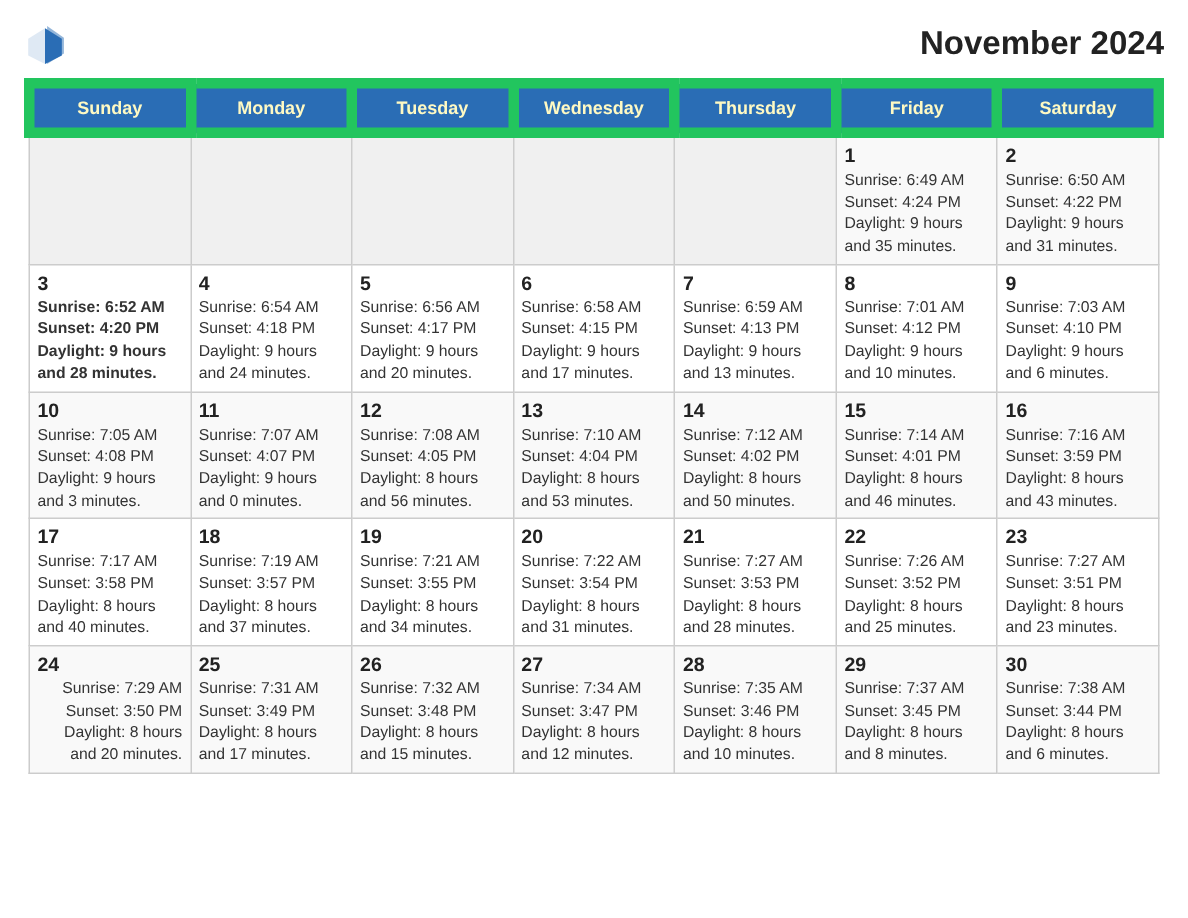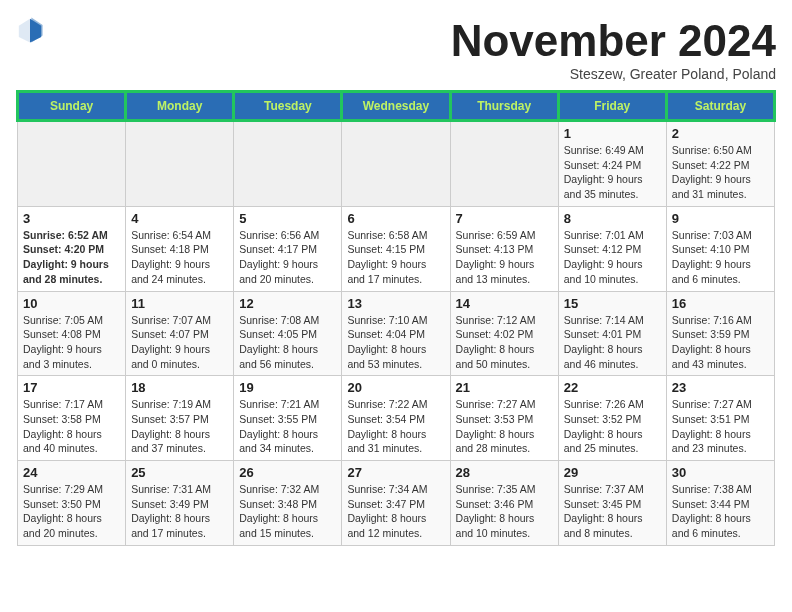--- a/index.html
+++ b/index.html
@@ -29,40 +29,40 @@
     .logo-text span.general { color: #333; }
     .logo-text span.blue { color: #1a6bbf; }
     .logo-icon {
       width: 28px;
       height: 28px;
     }
     .title-block {
       text-align: right;
     }
     .month-title {
-      font-size: 44px;
+      font-size: 22px;
       font-weight: bold;
       color: #222;
     }
     .subtitle {
       font-size: 14px;
       color: #444;
     }
     .calendar {
       width: 100%;
       border-collapse: collapse;
       font-size: 11px;
     }
     .calendar thead tr th {
       background-color: #2a6db5;
-      color: #bef264;
+      color: #fef9c3;
       font-weight: bold;
       font-size: 12px;
       padding: 6px 4px;
-      border: 3px solid #22c55e;
+      border: 7px solid #22c55e;
       text-align: center;
     }
     .calendar tbody tr td {
       border: 1px solid #ccc;
       vertical-align: top;
       padding: 4px 5px;
       width: 108px;
       min-height: 80px;
       background: #fff;
     }
@@ -91,21 +91,20 @@
 <div class="header">
   <div class="logo">
     <svg class="logo-icon" viewBox="0 0 40 40">
       <polygon points="20,4 36,14 36,30 20,38 4,30 4,14" fill="#2a6db5" opacity="0.15"></polygon>
       <polygon points="22,2 38,13 38,28 22,38" fill="#2a6db5" opacity="0.5"></polygon>
       <polygon points="20,4 36,14 36,30 20,38" fill="#2a6db5"></polygon>
     </svg>
   </div>
   <div class="title-block">
     <div class="month-title">November 2024</div>
-    <div class="subtitle">Steszew, Greater Poland, Poland</div>
   </div>
 </div>
 
 <table class="calendar">
   <thead>
     <tr>
     <th>Sunday</th>
         <th>Monday</th>
         <th>Tuesday</th>
         <th>Wednesday</th>
@@ -262,21 +261,21 @@
         <td>
           <span class="day-number">23</span>
           <div class="day-info" style="white-space: pre-line;">Sunrise: 7:27 AM
 Sunset: 3:51 PM
 Daylight: 8 hours and 23 minutes.</div>
         </td>
       </tr>
       <tr>
         <td>
           <span class="day-number">24</span>
-          <div class="day-info" style="white-space: pre-line;">Sunrise: 7:29 AM
+          <div class="day-info" style="white-space: pre-line; text-align: right;">Sunrise: 7:29 AM
 Sunset: 3:50 PM
 Daylight: 8 hours and 20 minutes.</div>
         </td>
         <td>
           <span class="day-number">25</span>
           <div class="day-info" style="white-space: pre-line;">Sunrise: 7:31 AM
 Sunset: 3:49 PM
 Daylight: 8 hours and 17 minutes.</div>
         </td>
         <td>

